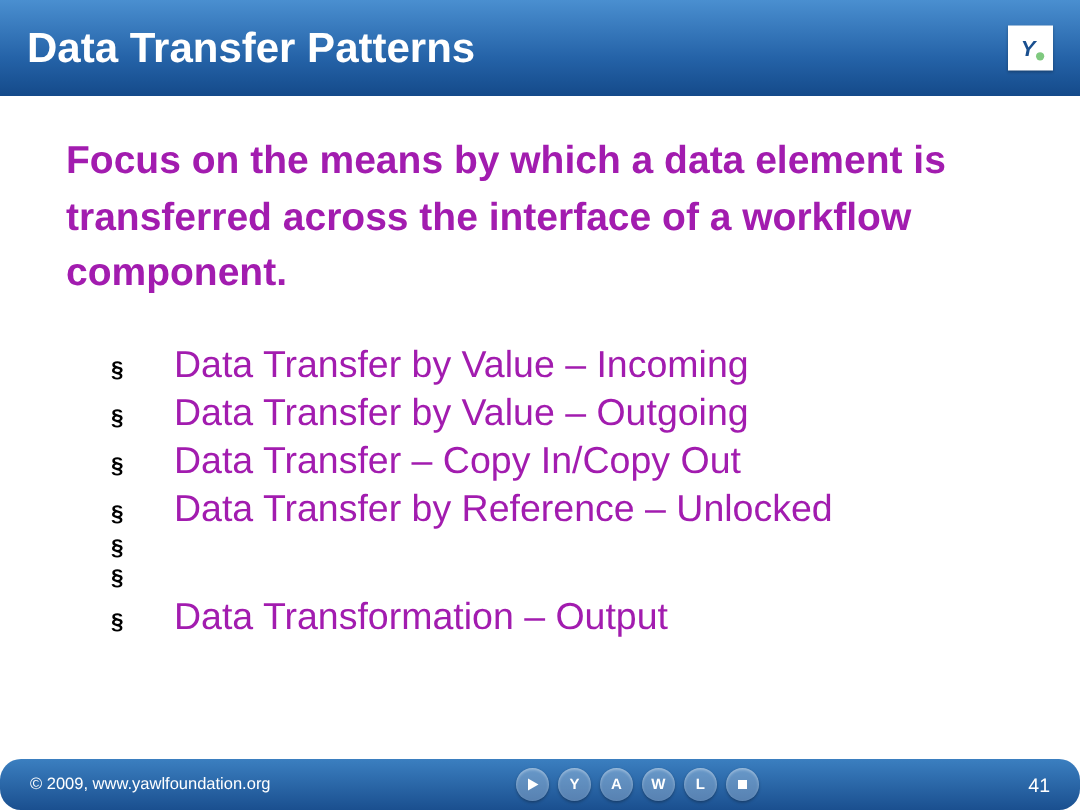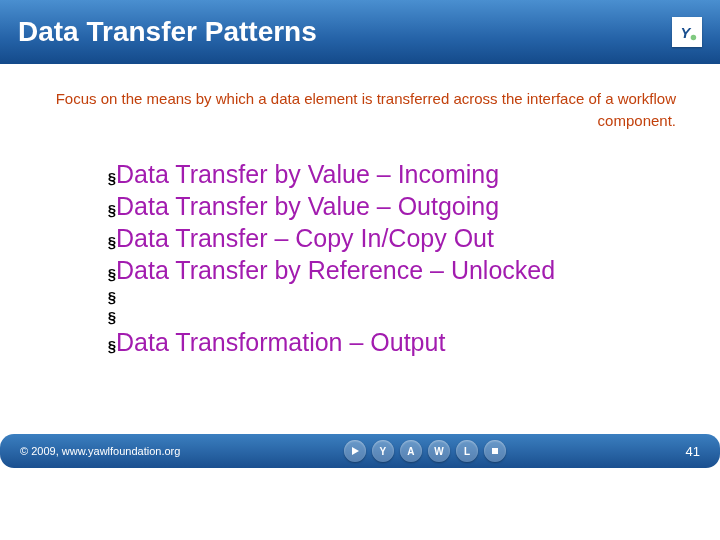--- a/index.html
+++ b/index.html
@@ -1,32 +1,32 @@
 <!DOCTYPE html>
 <html><head>
 <meta charset="utf-8">
 <style>
 * { margin: 0; padding: 0; box-sizing: border-box; }
 html, body { width: 720px; height: 540px; font-family: Arial, Helvetica, sans-serif; overflow: hidden; }
-.slide { width: 720px; height: 468px; background: #fff; position: relative; text-align: right; }
+.slide { width: 720px; height: 540px; background: #fff; position: relative; }
 .header {
   height: 64px;
   background: linear-gradient(to bottom, #4a8fd0 0%, #2563a8 60%, #144a8a 100%);
   display: flex; align-items: center; justify-content: space-between;
   padding: 0 18px;
 }
 .title { color: #fff; font-size: 28px; font-weight: bold; }
 .logo-badge {
   width: 30px; height: 30px; background: #fff; position: relative;
   display: flex; align-items: center; justify-content: center;
   box-shadow: 0 1px 2px rgba(0,0,0,.3);
 }
 .logo-badge svg { width: 22px; height: 22px; }
 .body { padding: 24px 44px 0 44px; }
-.intro { font-size: 15px; font-weight: normal; color: #c2410c; line-height: 1.45; }
+.intro { font-size: 26px; font-weight: bold; color: #a21caf; line-height: 1.45; }
 .bullets { margin-top: 28px; padding-left: 30px; }
 .bullet-row { display: flex; align-items: baseline; margin-bottom: 3px; }
 .bullet-marker { width: 42px; font-size: 15px; color: #000; font-weight: bold; }
 .bullet-text { font-size: 25px; font-weight: normal; color: #a21caf; }
 .footer {
   position: absolute; bottom: 0; left: 0; right: 0; height: 34px;
   background: linear-gradient(to bottom, #3b7fc0 0%, #1a4f8f 100%);
   display: flex; align-items: center; padding: 0 20px; color: #fff; border-radius: 14px;
 }
 .copyright { font-size: 11px; flex: 0 0 auto; }

